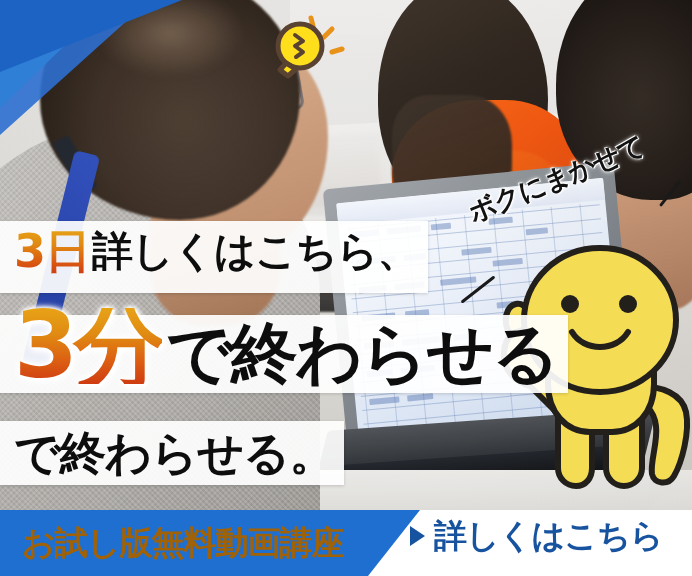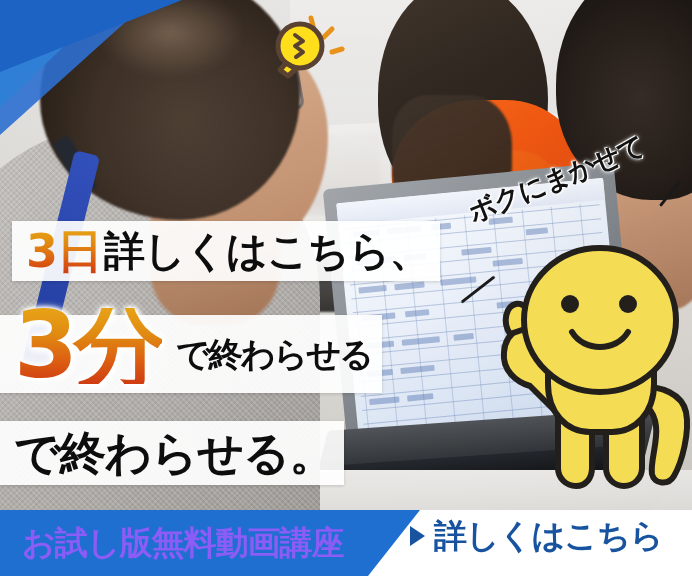--- a/index.html
+++ b/index.html
@@ -229,45 +229,45 @@
 
   
   .band{
     position:absolute;
     background:rgba(255,255,255,.92);
     box-shadow:0 1px 3px rgba(0,0,0,.16);
     display:flex;align-items:center;
     white-space:nowrap;
     overflow:visible;
   }
-  #band1{left:12px;top:221px;height:60px;padding:0 10px 0 14px;}
+  #band1{left:0;top:221px;height:60px;padding:0 10px 12px 14px;}
   #band2{left:0;top:315px;height:78px;padding:0 10px 0 14px;}
   #band3{left:0;top:421px;height:64px;padding:0 10px 0 14px;}
 
   .jp{
     font-family:"DejaVu Sans","Liberation Sans",sans-serif;
     font-weight:700;
     color:#0d0d0d;
     letter-spacing:-1px;
   }
   .l1-rest{font-size:41px;line-height:1;}
-  .l2-rest{font-size:34px;line-height:1;letter-spacing:-2px;}
+  .l2-rest{font-size:66px;line-height:1;letter-spacing:-2px;}
   .l3-rest{font-size:46px;line-height:1;letter-spacing:-1px;}
 
   .hot{
     font-family:"DejaVu Sans","Liberation Sans",sans-serif;
     font-weight:700;
     background:linear-gradient(180deg,#e8a317 0%,#e08a12 35%,#dc5e12 70%,#cf3c12 100%);
     -webkit-background-clip:text;background-clip:text;
     color:transparent;-webkit-text-fill-color:transparent;
   }
   .hot1{font-size:46px;line-height:1;letter-spacing:-1px;margin-right:2px;}
   .hot2{
     font-size:92px;line-height:.82;letter-spacing:-4px;
-    margin-right:14px;
+    margin-right:4px;
     position:relative;top:-8px;
     filter:drop-shadow(0 0 2px #fff) drop-shadow(0 0 3px #fff)
            drop-shadow(2px 2px 0 rgba(255,255,255,.9));
   }
 
   
   #bubble{
     position:absolute;left:470px;top:196px;
     transform:rotate(-22deg);
     transform-origin:0 50%;
@@ -293,21 +293,21 @@
   }
   #bar-blue{
     position:absolute;left:0;top:0;width:420px;height:66px;
     background:#1f6fd0;
     clip-path:polygon(0 0,420px 0,368px 66px,0 66px);
   }
   #bar-blue-label{
     position:absolute;left:22px;top:0;height:66px;
     display:flex;align-items:center;
     font-family:"DejaVu Sans","Liberation Sans",sans-serif;
-    font-weight:700;font-size:33px;color:#8b5cf6;letter-spacing:-1px;
+    font-weight:700;font-size:33px;color:#a16207;letter-spacing:-1px;
     white-space:nowrap;
   }
   #bar-cta{
     position:absolute;left:410px;top:0;height:52px;
     display:flex;align-items:center;gap:9px;
     font-family:"DejaVu Sans","Liberation Sans",sans-serif;
     font-weight:700;font-size:33px;color:#17539e;letter-spacing:-1px;
     white-space:nowrap;
   }
   #cta-arrow{

